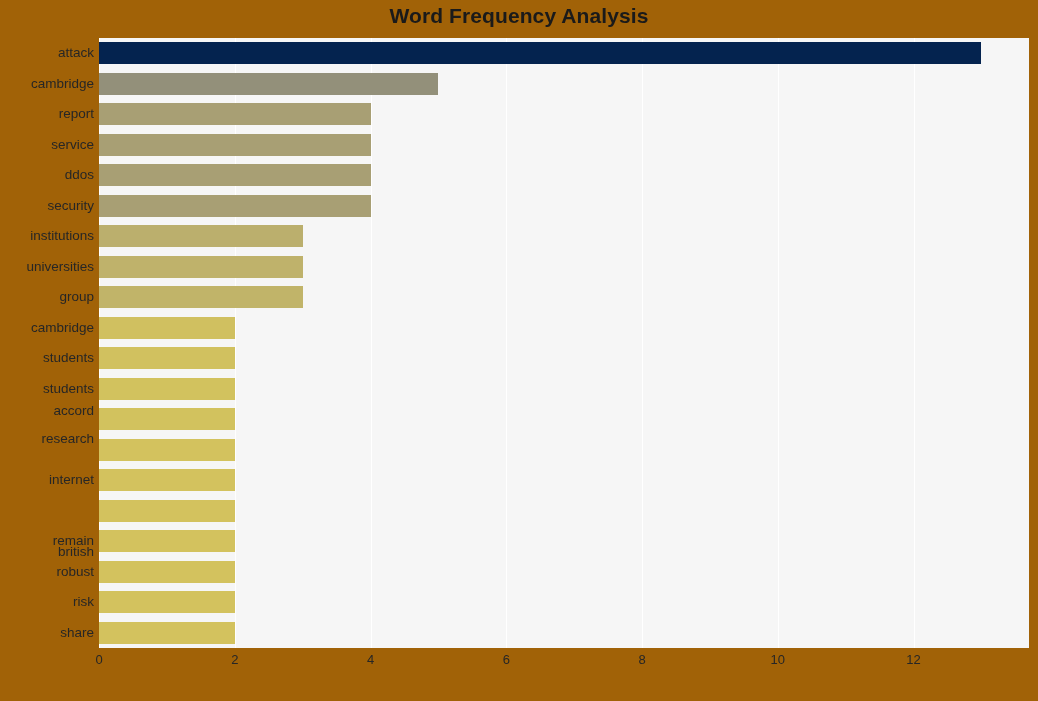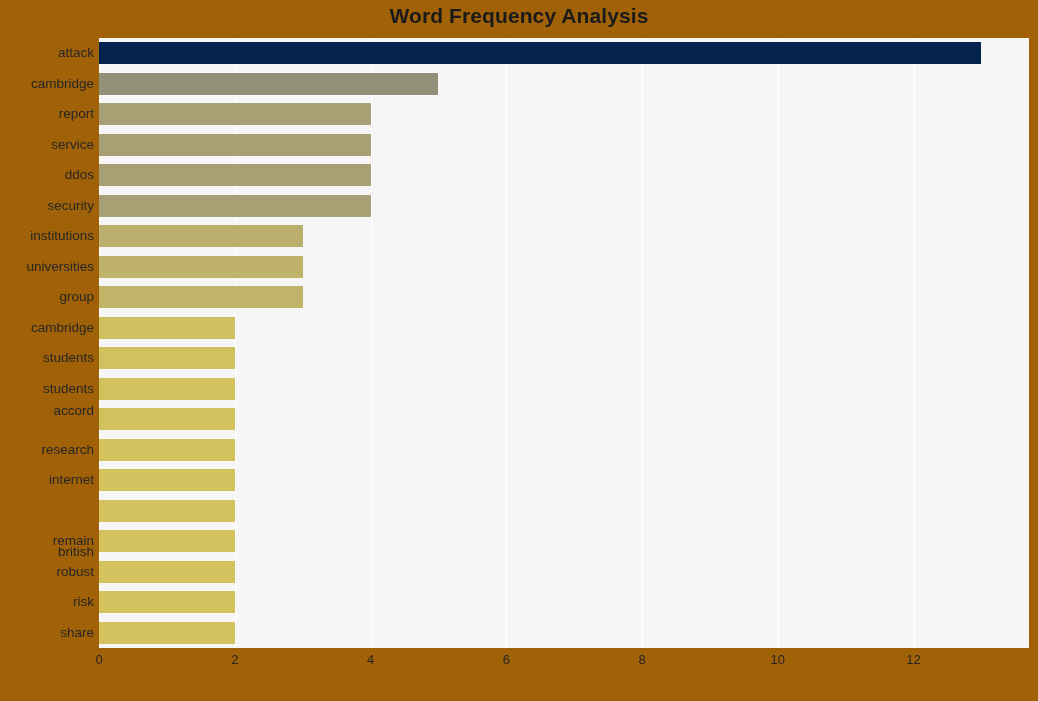--- a/index.html
+++ b/index.html
@@ -169,21 +169,21 @@
       <div class="ytick-label" style="top: 99.75px;">service</div>
       <div class="ytick-label" style="top: 130.25px;">ddos</div>
       <div class="ytick-label" style="top: 160.75px; text-align: right;">security</div>
       <div class="ytick-label" style="top: 191.25px;">institutions</div>
       <div class="ytick-label" style="top: 221.75px;">universities</div>
       <div class="ytick-label" style="top: 252.25px;">group</div>
       <div class="ytick-label" style="top: 282.75px;">cambridge</div>
       <div class="ytick-label" style="top: 313.25px;">students</div>
       <div class="ytick-label" style="top: 343.75px;">students</div>
       <div class="ytick-label" style="top: 366px;">accord</div>
-      <div class="ytick-label" style="top: 405px;">research</div>
+      <div class="ytick-label" style="top: 394px;">research</div>
       <div class="ytick-label" style="top: 435.25px;">internet</div>
       <div class="ytick-label" style="top: 465.75px; margin-top: 41px;">british</div>
       <div class="ytick-label" style="top: 496.25px;">remain</div>
       <div class="ytick-label" style="top: 526.75px;">robust</div>
       <div class="ytick-label" style="top: 557.25px;">risk</div>
       <div class="ytick-label" style="top: 587.75px;">share</div>
     </div>
 
   <div class="xlabels">
       <div class="xtick-label" style="left: 99px;">0</div>

